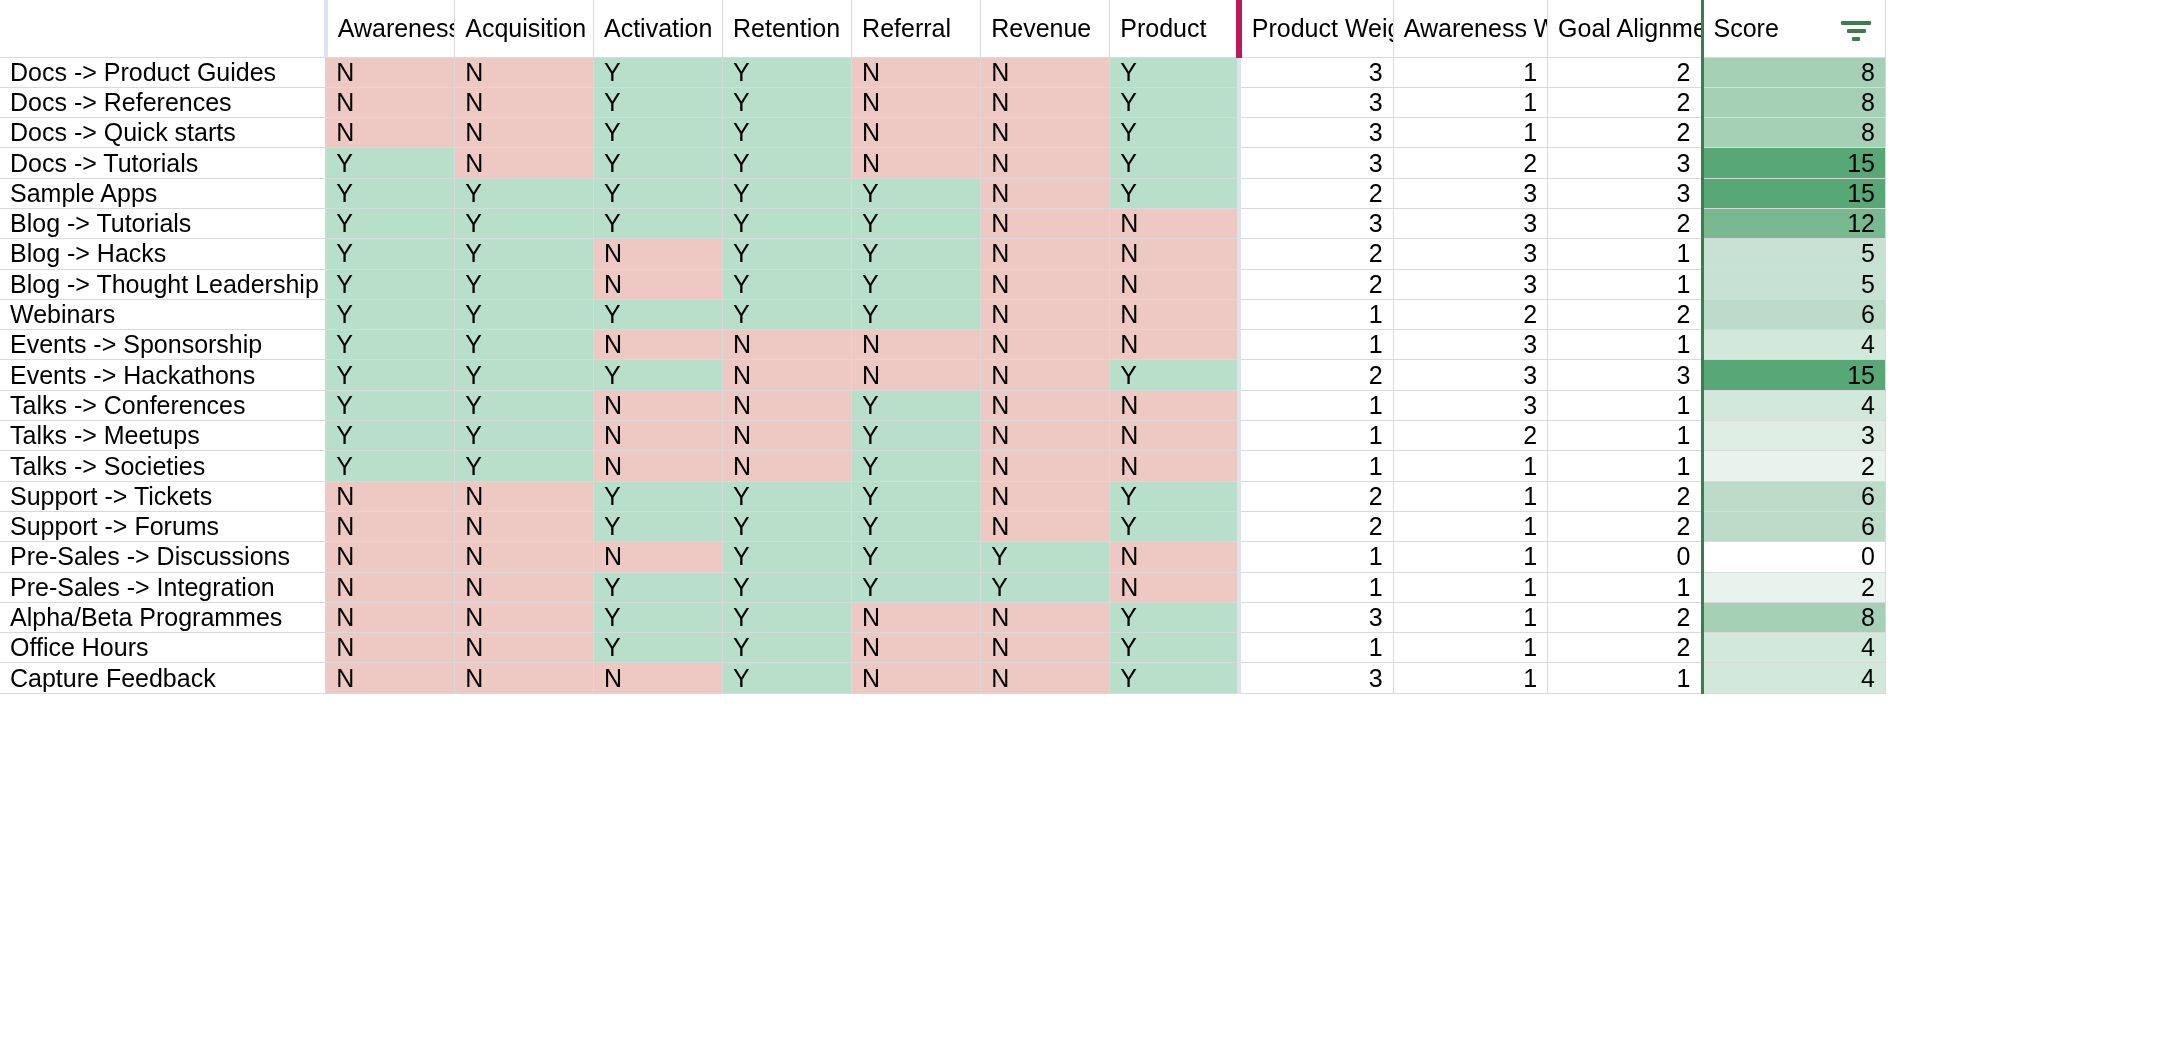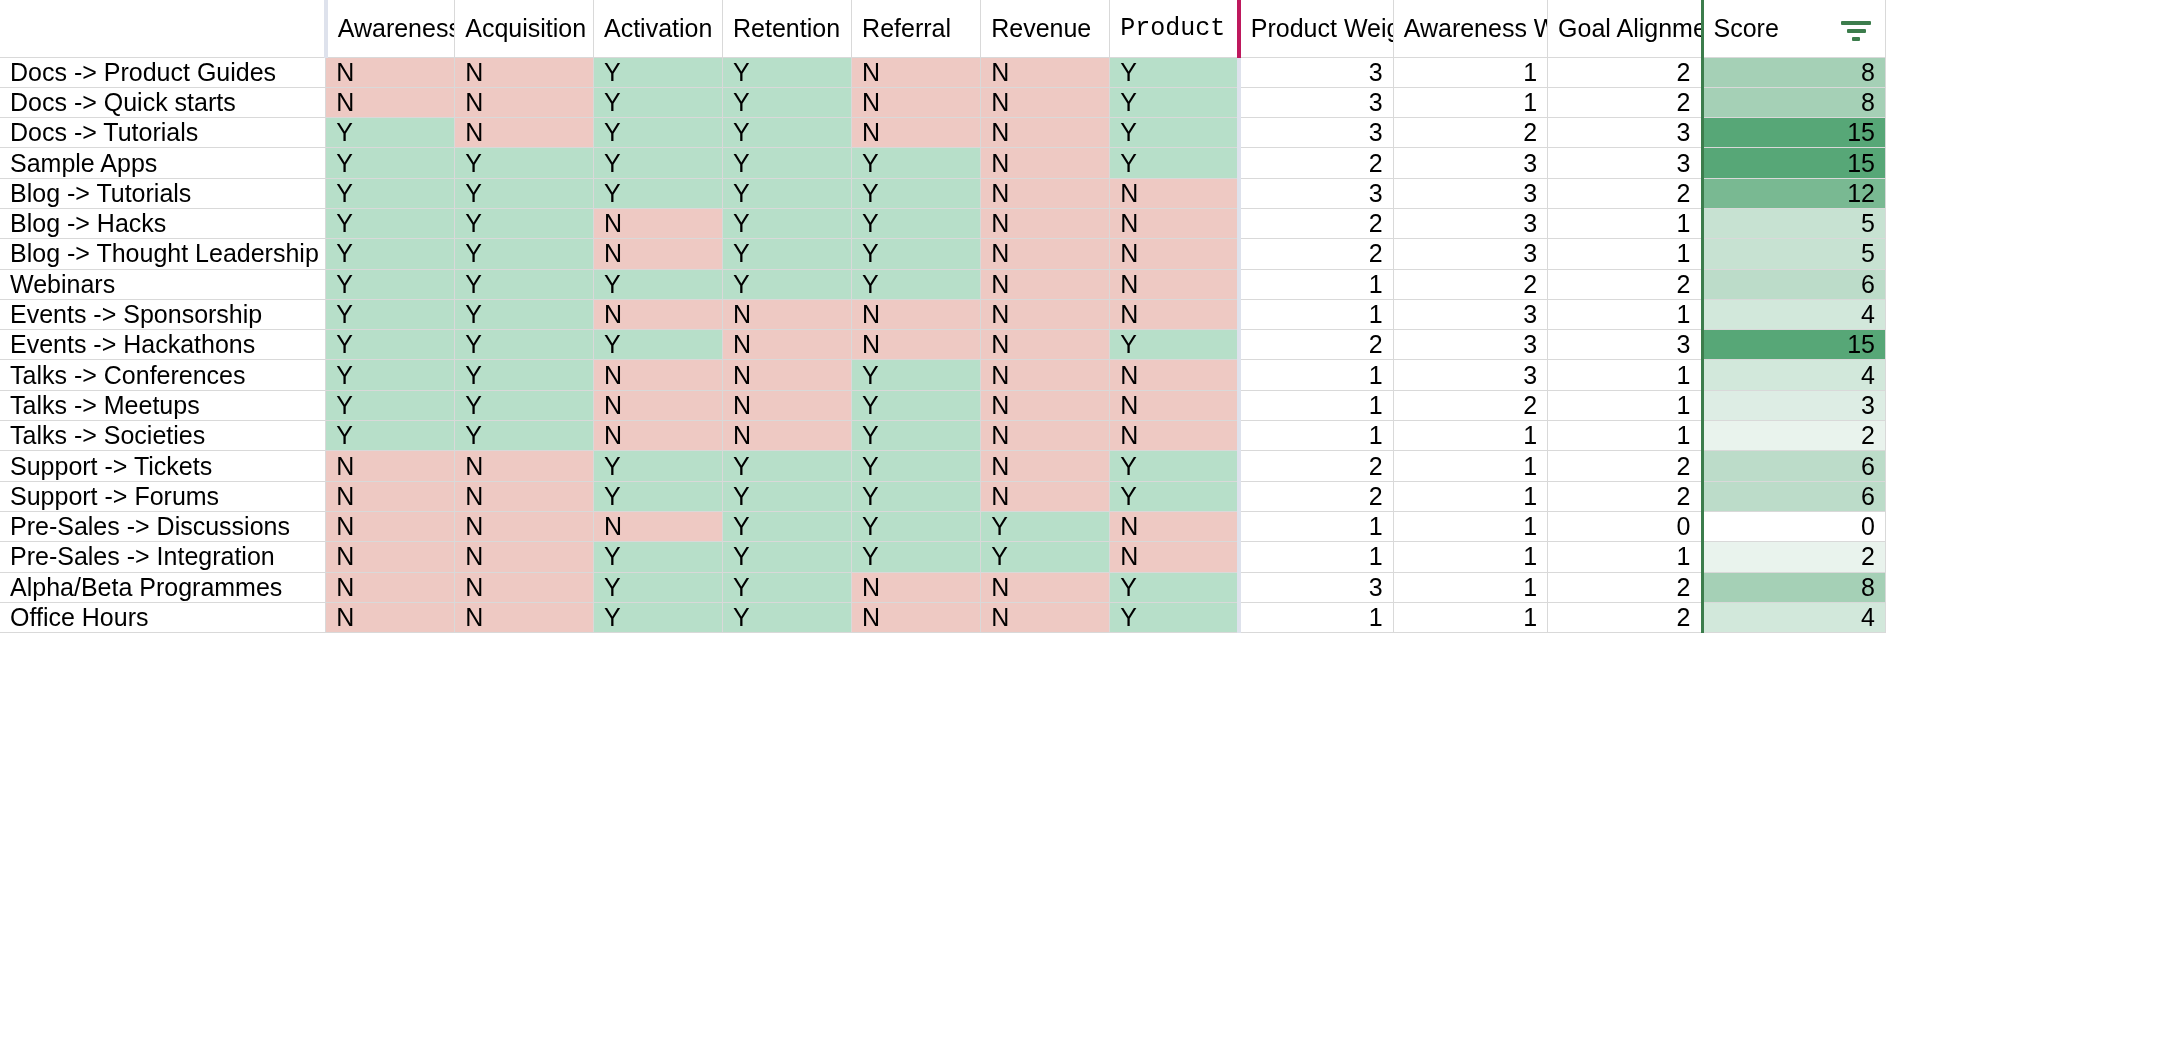--- a/index.html
+++ b/index.html
@@ -39,21 +39,21 @@
     background: #ffffff;
     font-weight: bold;
     font-size: 25px;
     text-align: left;
     vertical-align: bottom;
     padding-bottom: 5px;
     line-height: 1.08;
     border-bottom: 4px solid #dee2ec;
   }
   thead th.hdr-label { border-right: 4px solid #dee2ec; }
-  thead th.hdr-product { border-right: 4px solid #be185d; font-family: Liberation Mono, monospace; }
+  thead th.hdr-product { border-right: 6px solid #be185d; }
   thead th.hdr-score {
     border-left: 3px solid #3c7d4c;
     position: relative;
     padding-right: 52px;
   }
   .filter-icon {
     position: absolute;
     right: 14px;
     bottom: 14px;
     width: 30px;
@@ -161,20 +161,34 @@
           <td class="flag yes">Y</td>
           <td class="flag no">N</td>
           <td class="flag no">N</td>
           <td class="flag yes product">Y</td>
           <td class="num">3</td>
           <td class="num">1</td>
           <td class="num">2</td>
           <td class="score" style="background: rgb(165, 208, 182);">8</td>
         </tr>
         <tr>
+          <td class="rowlabel">Docs -&gt; References</td>
+          <td class="flag no">N</td>
+          <td class="flag no">N</td>
+          <td class="flag yes">Y</td>
+          <td class="flag yes">Y</td>
+          <td class="flag no">N</td>
+          <td class="flag no">N</td>
+          <td class="flag yes product">Y</td>
+          <td class="num">3</td>
+          <td class="num">1</td>
+          <td class="num">2</td>
+          <td class="score" style="background: rgb(165, 208, 182);">8</td>
+        </tr>
+        <tr>
           <td class="rowlabel">Docs -&gt; Quick starts</td>
           <td class="flag no">N</td>
           <td class="flag no">N</td>
           <td class="flag yes">Y</td>
           <td class="flag yes">Y</td>
           <td class="flag no">N</td>
           <td class="flag no">N</td>
           <td class="flag yes product">Y</td>
           <td class="num">3</td>
           <td class="num">1</td>
@@ -410,18 +424,32 @@
           <td class="flag no">N</td>
           <td class="flag no">N</td>
           <td class="flag yes">Y</td>
           <td class="flag yes">Y</td>
           <td class="flag no">N</td>
           <td class="flag no">N</td>
           <td class="flag yes product">Y</td>
           <td class="num">1</td>
           <td class="num">1</td>
           <td class="num">2</td>
+          <td class="score" style="background: rgb(210, 232, 219);">4</td>
+        </tr>
+        <tr>
+          <td class="rowlabel">Capture Feedback</td>
+          <td class="flag no">N</td>
+          <td class="flag no">N</td>
+          <td class="flag no">N</td>
+          <td class="flag yes">Y</td>
+          <td class="flag no">N</td>
+          <td class="flag no">N</td>
+          <td class="flag yes product">Y</td>
+          <td class="num">3</td>
+          <td class="num">1</td>
+          <td class="num">1</td>
           <td class="score" style="background: rgb(210, 232, 219);">4</td>
         </tr>
       </tbody>
   </table>
   <div id="filler"></div>
 </div>
 
 </body></html>

